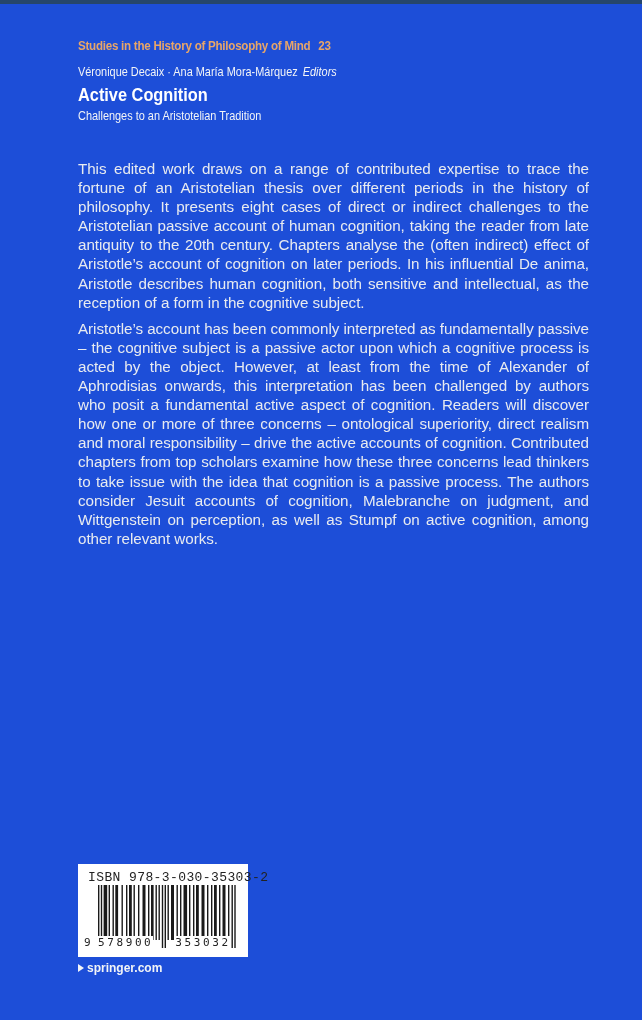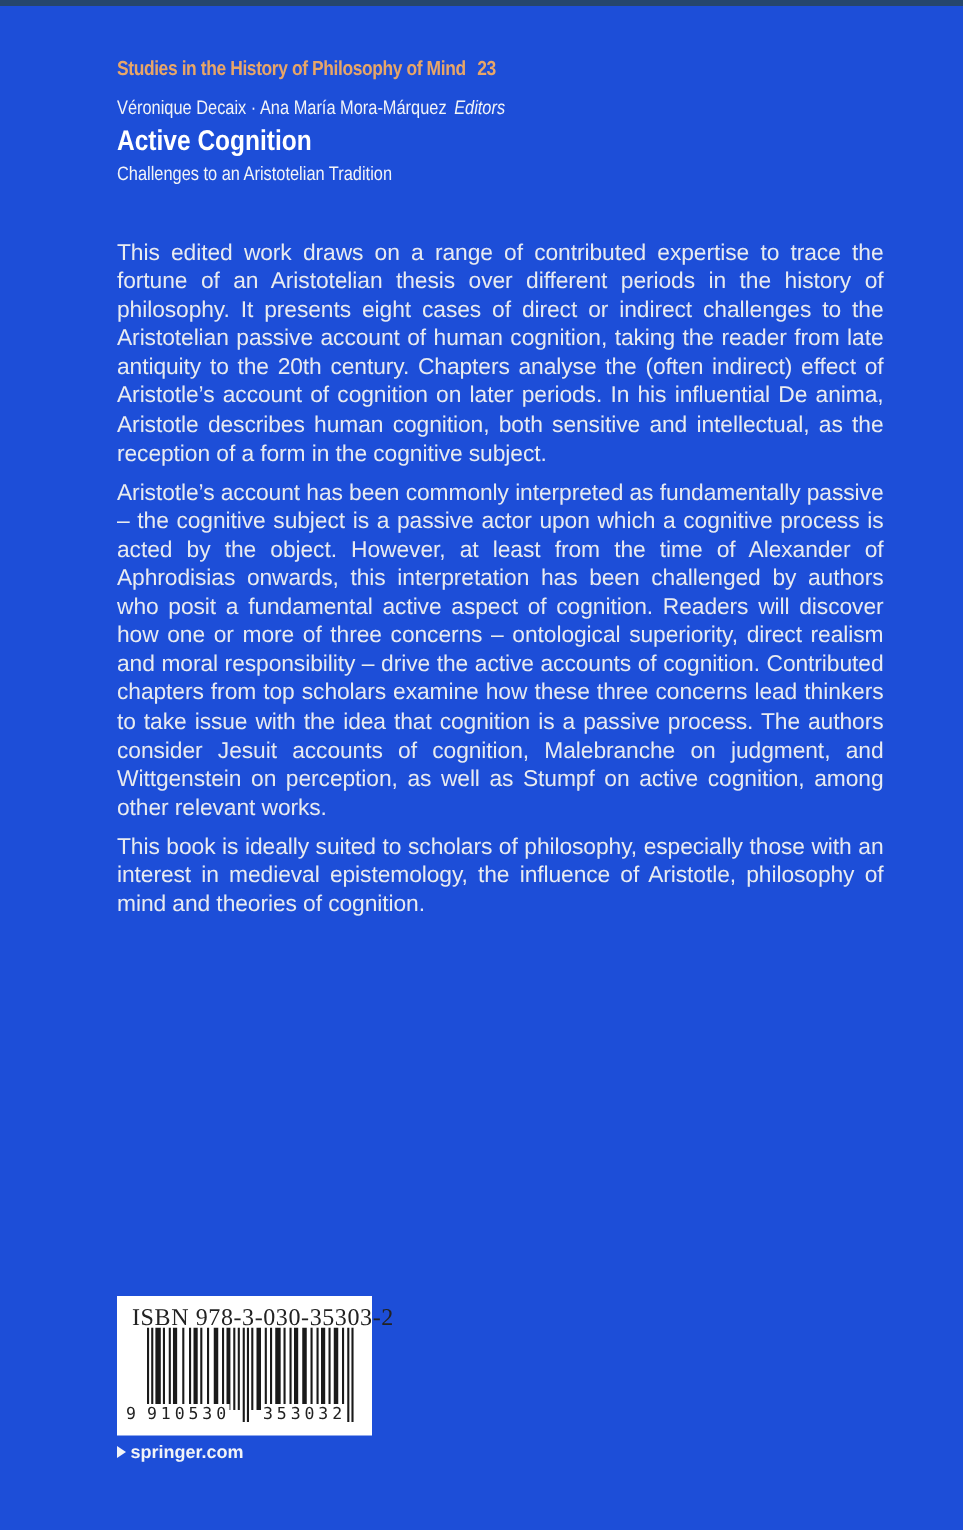--- a/index.html
+++ b/index.html
@@ -86,22 +86,22 @@
       left: 78px;
       top: 860px;
       width: 170px;
       height: 93px;
       background: #ffffff;
     }
     .isbn-text {
       position: absolute;
       left: 10px;
       top: 6px;
-      font-family: Liberation Serif, serif;
-      font-size: 16px;
+      font-family: Liberation Mono, monospace;
+      font-size: 13px;
       letter-spacing: 0.4px;
       color: #222;
       white-space: nowrap;
     }
     .bars {
       position: absolute;
       left: 20px;
       top: 21px;
       width: 140px;
       height: 63px;
@@ -151,21 +151,20 @@
     <div class="editors">
       <span>Véronique Decaix · Ana María Mora-Márquez</span><span class="role">Editors</span>
     </div>
     <div class="title">Active Cognition</div>
     <div class="subtitle">Challenges to an Aristotelian Tradition</div>
   </div>
 
   <div class="blurb">
     <p>This edited work draws on a range of contributed expertise to trace the fortune of an Aristotelian thesis over different periods in the history of philosophy. It presents eight cases of direct or indirect challenges to the Aristotelian passive account of human cognition, taking the reader from late antiquity to the 20th century. Chapters analyse the (often indirect) effect of Aristotle’s account of cognition on later periods. In his influential De anima, Aristotle describes human cognition, both sensitive and intellectual, as the reception of a form in the cognitive subject.</p>
     <p>Aristotle’s account has been commonly interpreted as fundamentally passive – the cognitive subject is a passive actor upon which a cognitive process is acted by the object. However, at least from the time of Alexander of Aphrodisias onwards, this interpretation has been challenged by authors who posit a fundamental active aspect of cognition. Readers will discover how one or more of three concerns – ontological superiority, direct realism and moral responsibility – drive the active accounts of cognition. Contributed chapters from top scholars examine how these three concerns lead thinkers to take issue with the idea that cognition is a passive process. The authors consider Jesuit accounts of cognition, Malebranche on judgment, and Wittgenstein on perception, as well as Stumpf on active cognition, among other relevant works.</p>
-    <p>This book is ideally suited to scholars of philosophy, especially those with an interest in medieval epistemology, the influence of Aristotle, philosophy of mind and theories of cognition.</p>
   </div>
 
   <div class="barcode-box">
     <div class="isbn-text">ISBN 978-3-030-35303-2</div>
     <svg class="bars" viewBox="0 0 140 63" preserveAspectRatio="none">
       <g fill="#1a1a1a">
         <rect x="0" y="0" width="1.4" height="63"></rect>
         <rect x="2.8" y="0" width="1.4" height="63"></rect>
         <rect x="5.6" y="0" width="3.6" height="55"></rect>
         <rect x="10.6" y="0" width="1.4" height="55"></rect>
@@ -196,21 +195,21 @@
         <rect x="113.0" y="0" width="1.4" height="55"></rect>
         <rect x="116.0" y="0" width="2.8" height="55"></rect>
         <rect x="121.0" y="0" width="1.4" height="55"></rect>
         <rect x="124.5" y="0" width="3.0" height="55"></rect>
         <rect x="130.0" y="0" width="1.4" height="55"></rect>
         <rect x="133.5" y="0" width="1.4" height="63"></rect>
         <rect x="136.3" y="0" width="1.4" height="63"></rect>
       </g>
     </svg>
     <div class="digits">
-      <span class="d-first">9</span><span class="d-grp">910530</span><span class="d-grp d-grp2">353032</span>
+      <span class="d-first">9</span><span class="d-grp">578900</span><span class="d-grp d-grp2">353032</span>
     </div>
   </div>
 
   <div class="website">
     <span class="arrow"></span>
     <span>springer.com</span>
   </div>
 
 </div>
 

